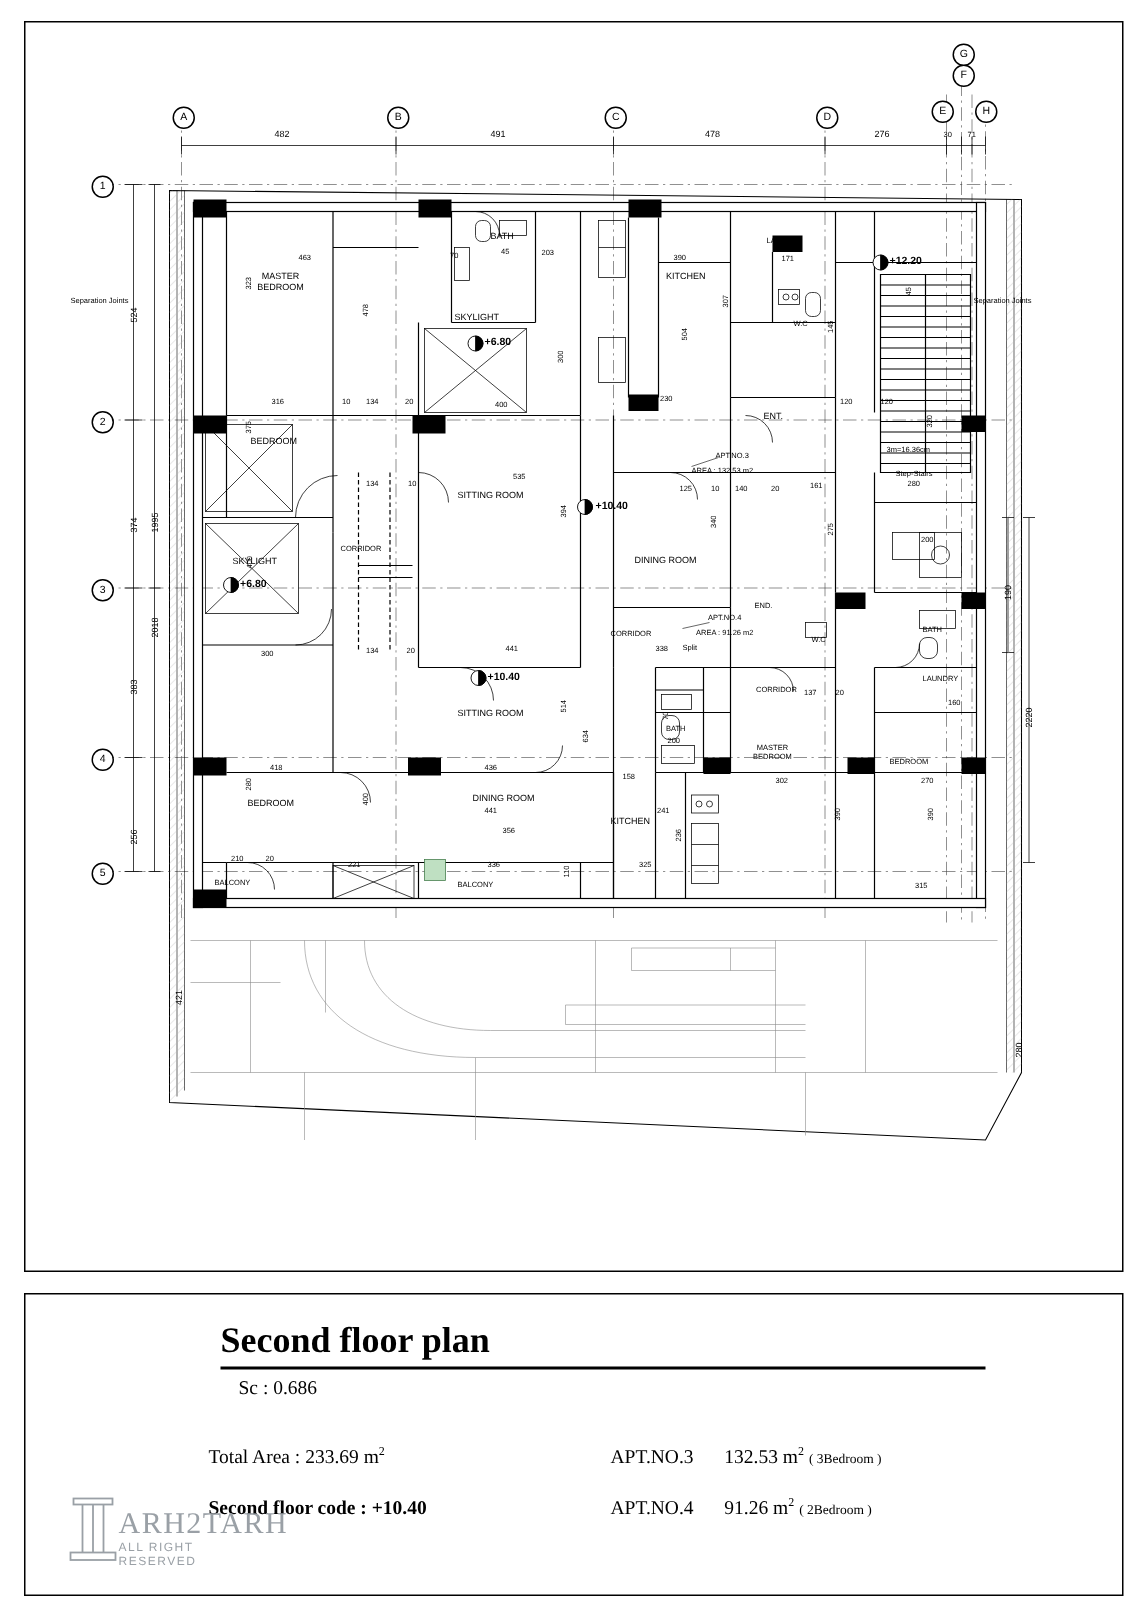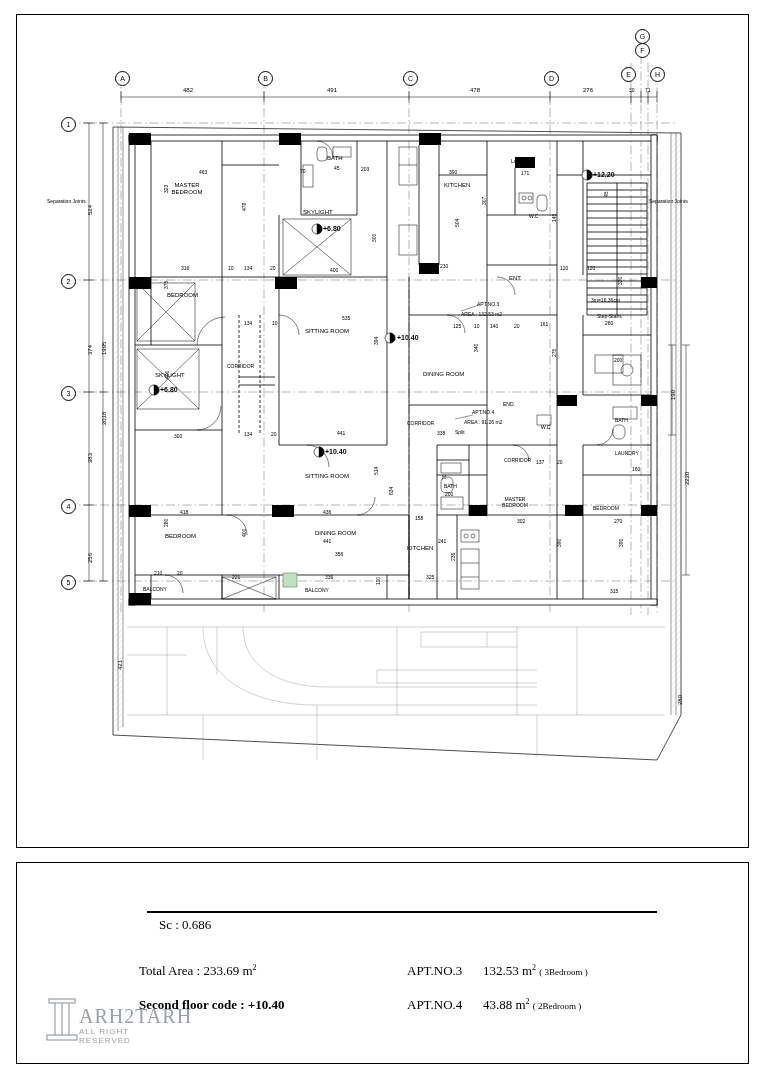--- a/index.html
+++ b/index.html
@@ -504,41 +504,42 @@
     <div class="lbl sm" style="left:215px;top:559px;">221</div>
     <div class="lbl sm" style="left:308px;top:559px;">336</div>
     <div class="lbl sm" style="left:409px;top:559px;">325</div>
     <div class="lbl sm rot" style="left:358px;top:570px;">110</div>
     <div class="lbl sm" style="left:593px;top:573px;">315</div>
     <div class="lbl sm" style="left:588px;top:305px;">280</div>
     <div class="lbl sm rot" style="left:586px;top:182px;">45</div>
   </div>
 
   <div class="title-frame">
+    <div class="t-title">Second floor plan</div>
     <div class="t-rule"></div>
     <div class="t-sc">Sc : 0.686</div>
 
     <div class="t-row" style="left:122px;top:100px;">
       <span>Total Area : 233.69 m</span><span class="sup">2</span>
     </div>
     <div class="t-row" style="left:122px;top:134px;font-weight:bold;">
       <span>Second floor code : +10.40</span>
     </div>
 
     <div class="t-row" style="left:390px;top:100px;">
       <span>APT.NO.3</span>
       <span style="display:inline-block;width:14px;"></span>
       <span>132.53</span>
       <span>m</span><span class="sup">2</span>
       <span class="paren">( 3Bedroom )</span>
     </div>
     <div class="t-row" style="left:390px;top:134px;">
       <span>APT.NO.4</span>
       <span style="display:inline-block;width:14px;"></span>
-      <span>43.88</span>
+      <span>91.26</span>
       <span>m</span><span class="sup">2</span>
       <span class="paren">( 2Bedroom )</span>
     </div>
 
     <div class="logo">
       <svg width="34" height="50" viewBox="0 0 34 50">
         <g fill="none" stroke="#9aa0a6" stroke-width="1.2">
           <rect x="4" y="4" width="26" height="4"></rect>
           <line x1="10" y1="8" x2="10" y2="40"></line>
           <line x1="17" y1="8" x2="17" y2="40"></line>

